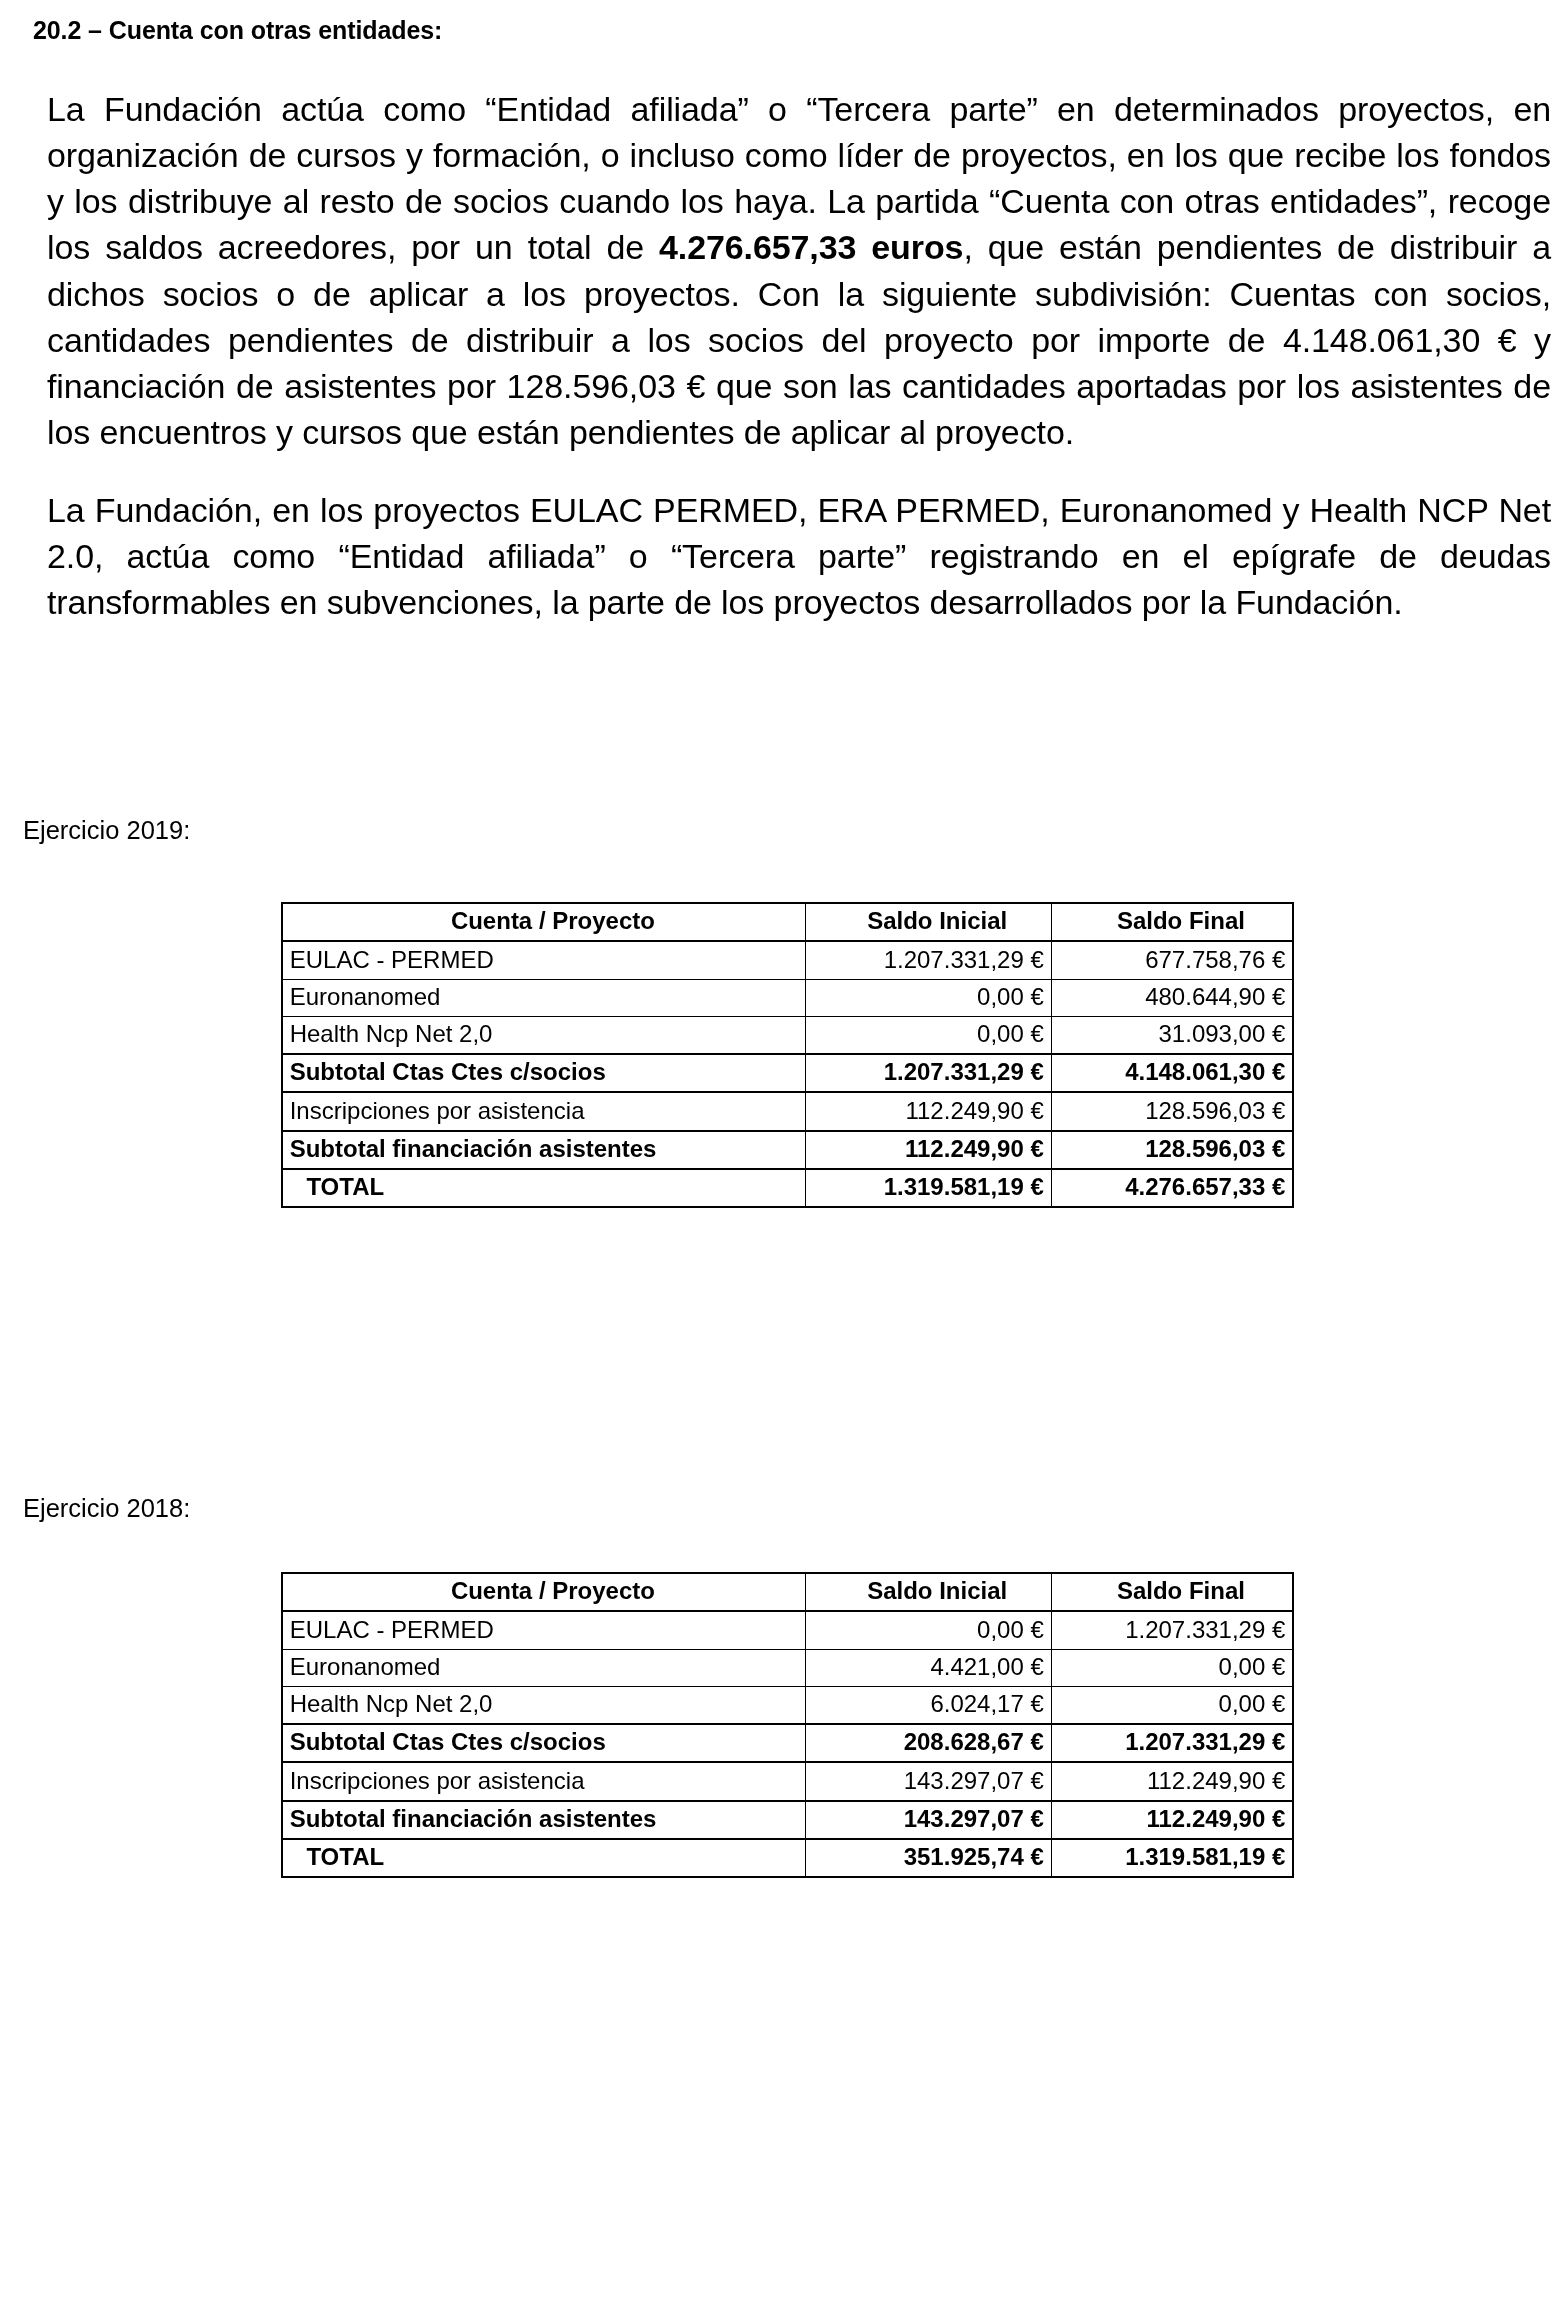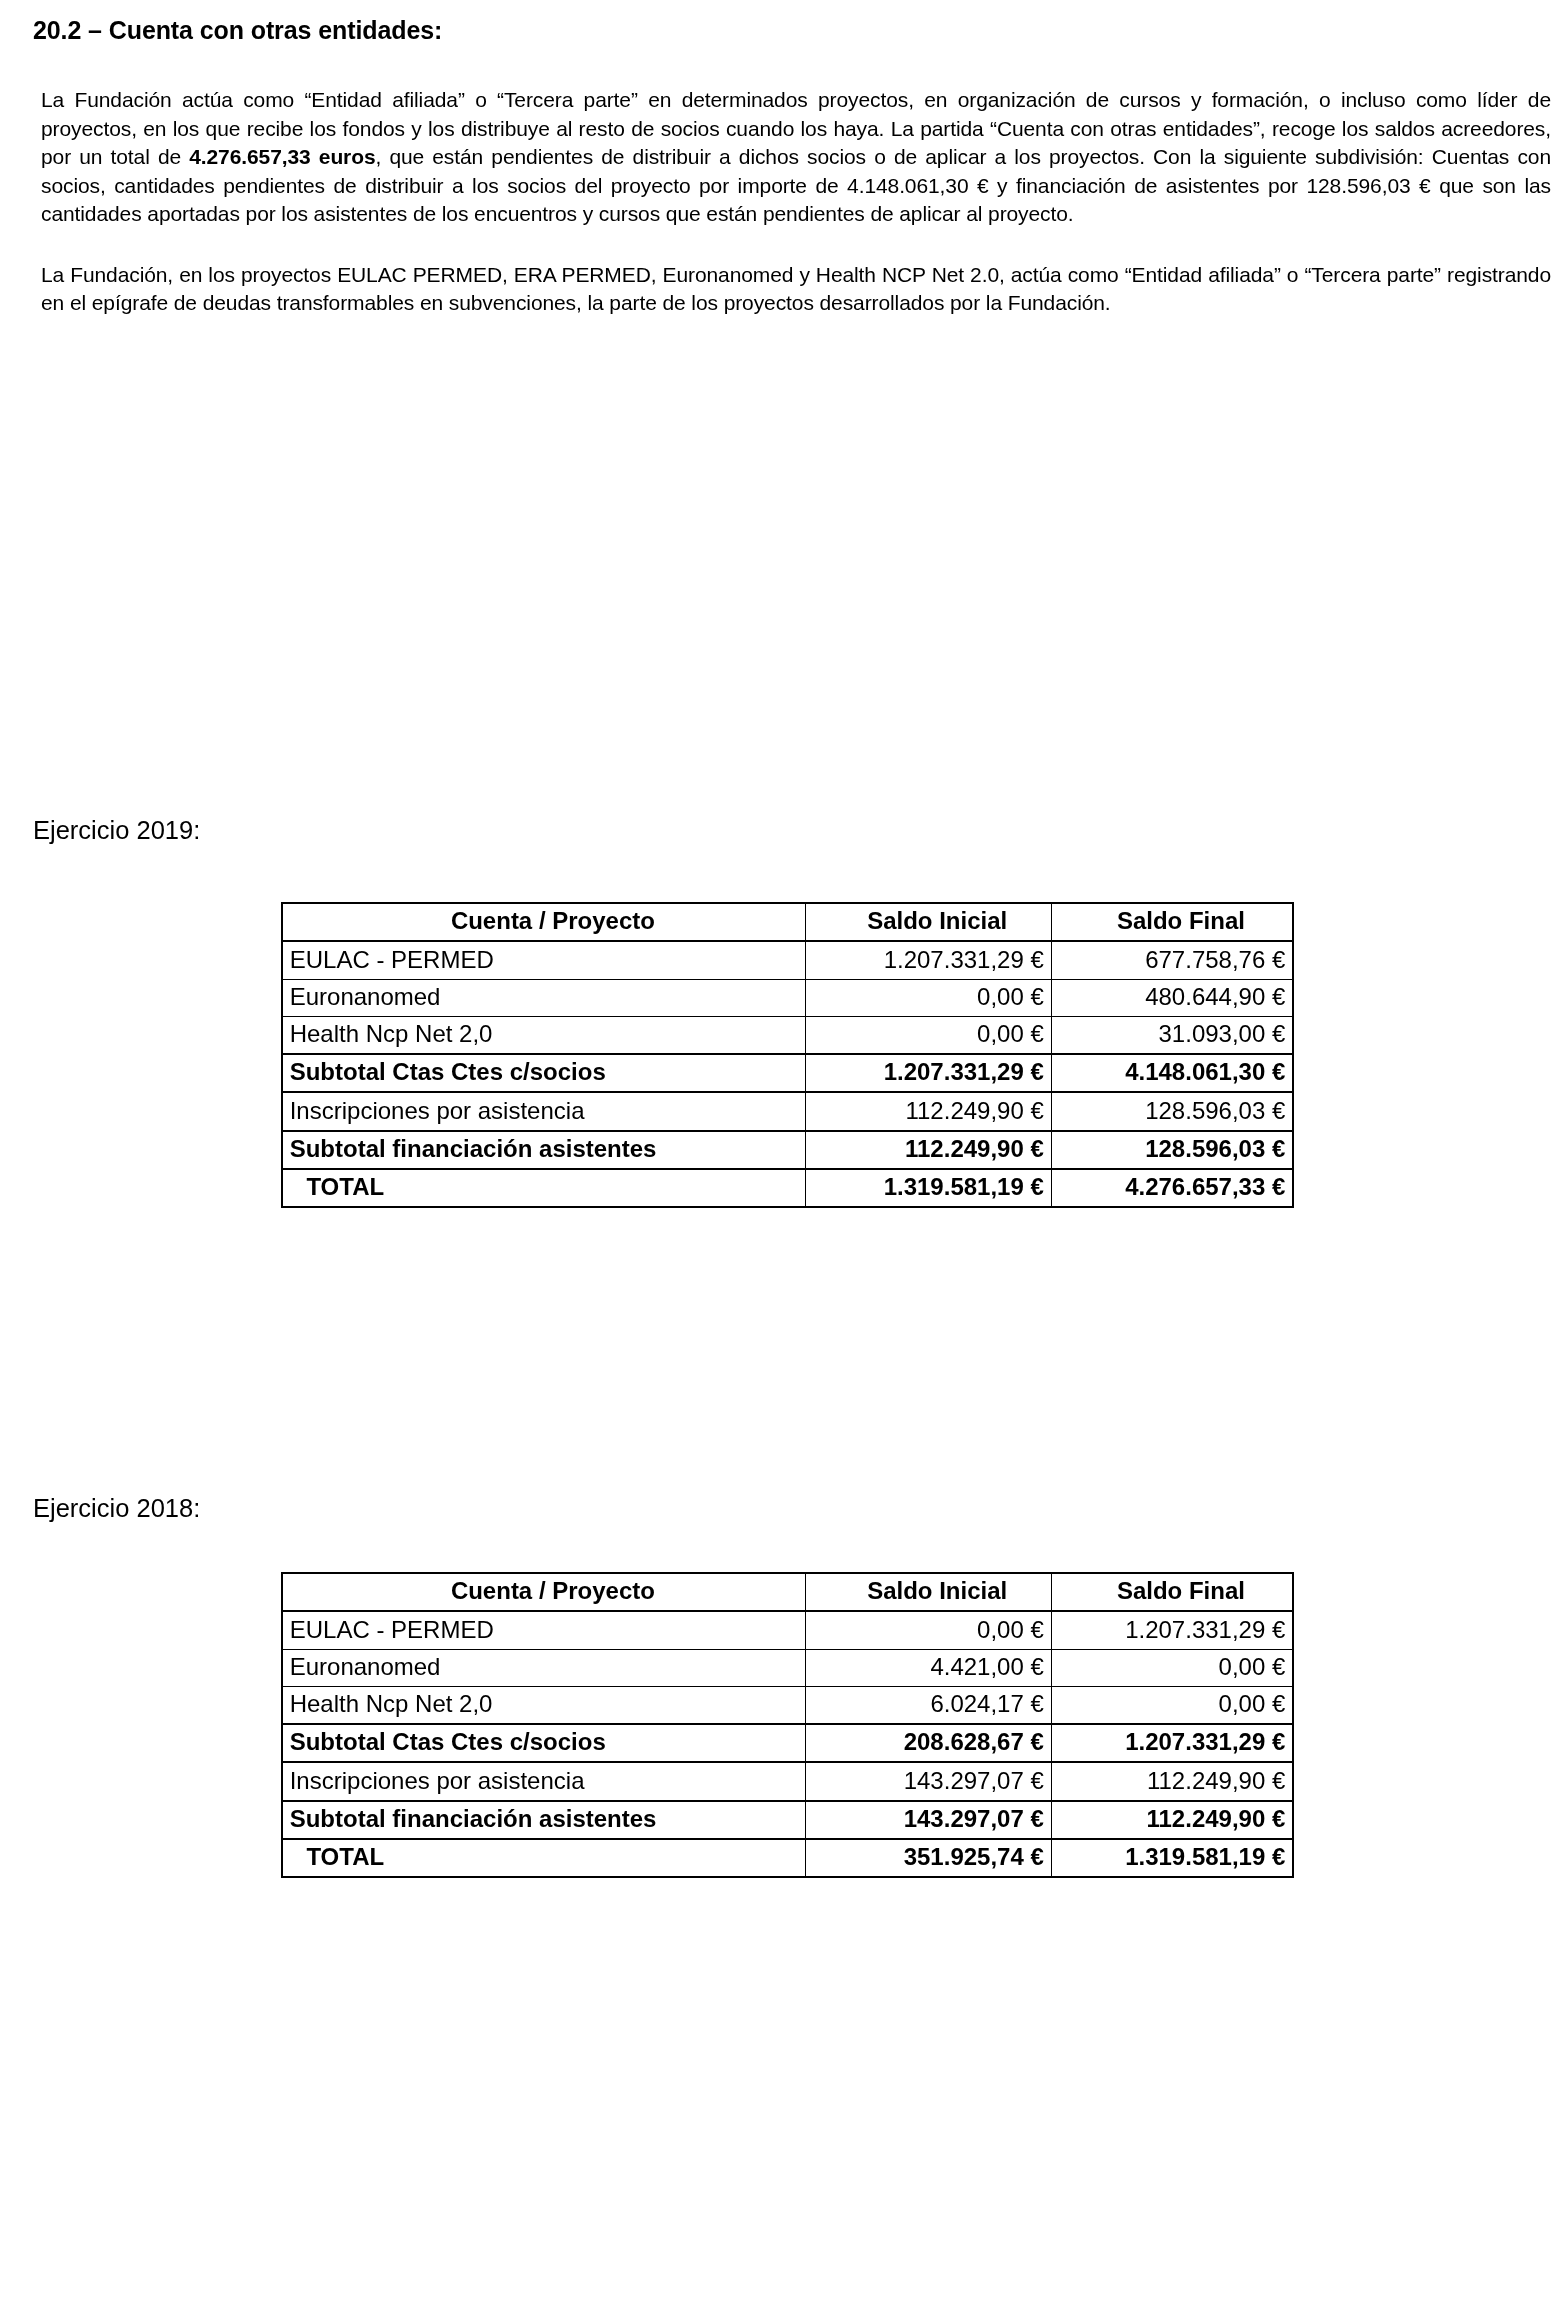--- a/index.html
+++ b/index.html
@@ -33,34 +33,34 @@
 
   h1.section-heading {
     font-size: 25px;
     font-weight: bold;
     line-height: 1.25;
     margin: 0 0 40px 0;
     letter-spacing: -0.1px;
   }
 
   p.body-para {
-    font-size: 21px;
+    font-size: 34px;
     line-height: 1.355;
-    margin: 0 0 32px 8px;
+    margin: 0 0 32px 14px;
     text-align: justify;
     text-justify: inter-word;
     letter-spacing: -0.1px;
   }
   p.body-para:last-child { margin-bottom: 0; }
   p.body-para b { font-weight: bold; }
 
   
   .exercise-label {
     position: absolute;
-    left: 33px;
+    left: 23px;
     font-size: 25.5px;
     line-height: 1.2;
     white-space: nowrap;
   }
   #label-2019 { top: 815px; }
   #label-2018 { top: 1493px; text-align: right; }
 
   
   .fin-table {
     position: absolute;

